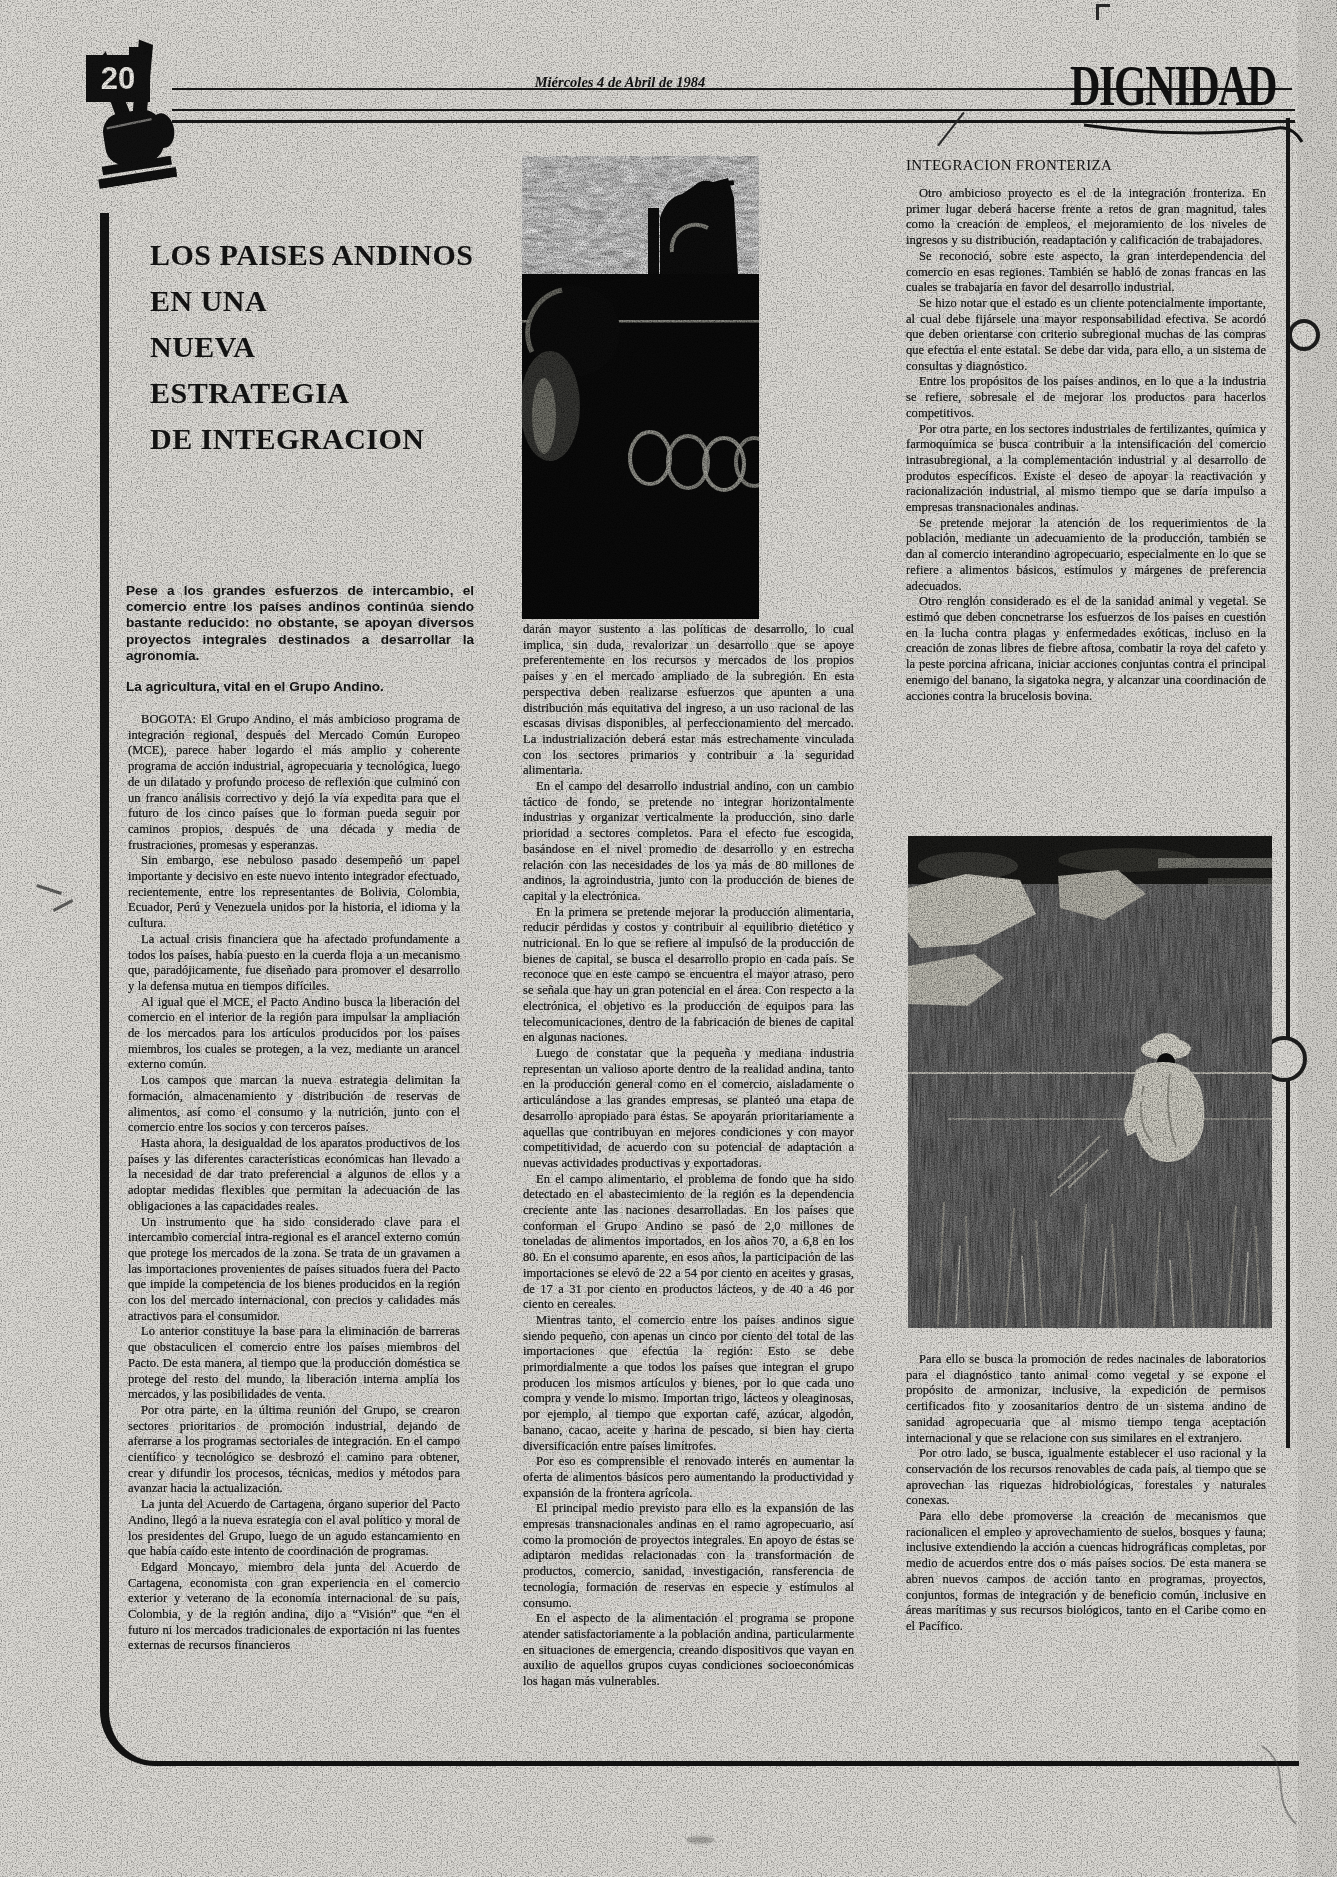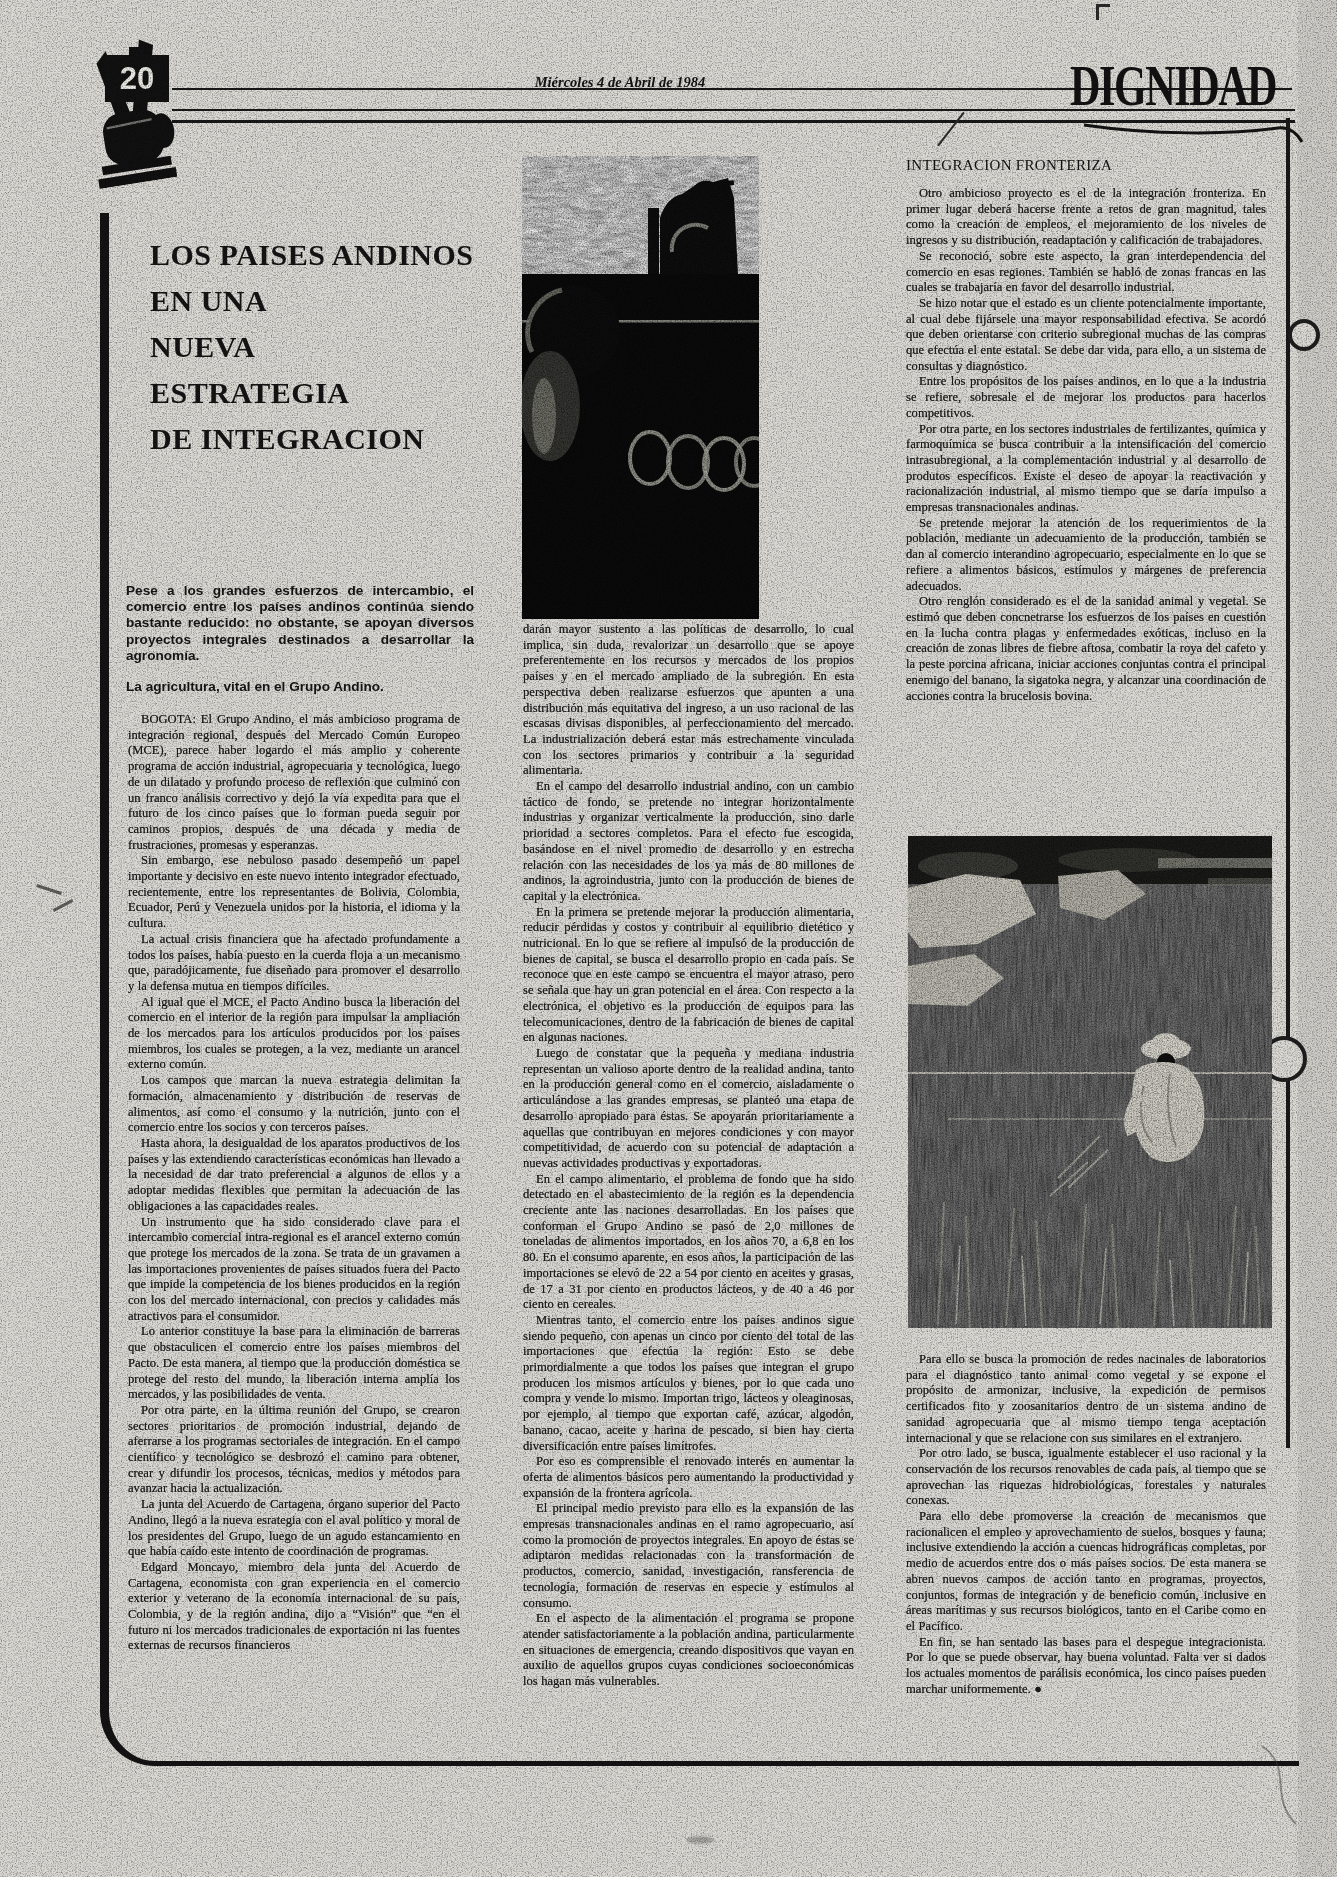--- a/index.html
+++ b/index.html
@@ -3,21 +3,21 @@
 <meta charset="utf-8">
 <style>
   html,body{margin:0;padding:0;background:#b8b6b1;}
   .page{position:relative;width:1337px;height:1877px;background:#dbd9d4;overflow:hidden;
         font-family:"Liberation Serif",serif;color:#1d1d1d;}
   .abs{position:absolute;}
   p{margin:0;padding:0;}
 
   
   .rule{position:absolute;background:#191919;}
-  .numbox{position:absolute;left:105px;top:55px;width:64px;height:47px;background:#121212;
+  .numbox{position:absolute;left:86px;top:55px;width:64px;height:47px;background:#121212;
           display:flex;align-items:center;justify-content:center;}
   .numbox span{color:#e9e7e2;font-family:"Liberation Sans",sans-serif;font-weight:bold;font-size:31px;}
   .numtab{position:absolute;left:129px;top:47px;width:14px;height:9px;background:#121212;}
   .edition-date{position:absolute;left:470px;top:74px;width:300px;text-align:center;
           font-style:italic;font-weight:bold;font-size:14.5px;color:#141414;}
   .masthead{position:absolute;left:1070px;top:53px;width:240px;font-weight:bold;font-size:57px;
           letter-spacing:-2px;color:#131313;transform:scaleX(.74);transform-origin:left top;
           font-family:"Liberation Serif",serif;}
 
   
@@ -121,21 +121,21 @@
     <p>Pese a los grandes esfuerzos de intercambio, el comercio entre los países andinos continúa siendo bastante reducido: no obstante, se apoyan diversos proyectos integrales destinados a desarrollar la agronomía.</p>
     <p class="sub">La agricultura, vital en el Grupo Andino.</p>
   </div>
 
   <div class="bodycol col-left">
       <p>BOGOTA: El Grupo Andino, el más ambicioso programa de integración regional, después del Mercado Común Europeo (MCE), parece haber logardo el más amplio y coherente programa de acción industrial, agropecuaria y tecnológica, luego de un dilatado y profundo proceso de reflexión que culminó con un franco análisis correctivo y dejó la vía expedita para que el futuro de los cinco países que lo forman pueda seguir por caminos propios, después de una década y media de frustraciones, promesas y esperanzas.</p>
       <p>Sin embargo, ese nebuloso pasado desempeñó un papel importante y decisivo en este nuevo intento integrador efectuado, recientemente, entre los representantes de Bolivia, Colombia, Ecuador, Perú y Venezuela unidos por la historia, el idioma y la cultura.</p>
       <p>La actual crisis financiera que ha afectado profundamente a todos los países, había puesto en la cuerda floja a un mecanismo que, paradójicamente, fue diseñado para promover el desarrollo y la defensa mutua en tiempos difíciles.</p>
       <p>Al igual que el MCE, el Pacto Andino busca la liberación del comercio en el interior de la región para impulsar la ampliación de los mercados para los artículos producidos por los países miembros, los cuales se protegen, a la vez, mediante un arancel externo común.</p>
       <p>Los campos que marcan la nueva estrategia delimitan la formación, almacenamiento y distribución de reservas de alimentos, así como el consumo y la nutrición, junto con el comercio entre los socios y con terceros países.</p>
-      <p>Hasta ahora, la desigualdad de los aparatos productivos de los países y las extendiendo características económicas han llevado a la necesidad de dar trato preferencial a algunos de ellos y a adoptar medidas flexibles que permitan la adecuación de las obligaciones a las capacidades reales.</p>
+      <p>Hasta ahora, la desigualdad de los aparatos productivos de los países y las diferentes características económicas han llevado a la necesidad de dar trato preferencial a algunos de ellos y a adoptar medidas flexibles que permitan la adecuación de las obligaciones a las capacidades reales.</p>
       <p>Un instrumento que ha sido considerado clave para el intercambio comercial intra-regional es el arancel externo común que protege los mercados de la zona. Se trata de un gravamen a las importaciones provenientes de países situados fuera del Pacto que impide la competencia de los bienes producidos en la región con los del mercado internacional, con precios y calidades más atractivos para el consumidor.</p>
       <p>Lo anterior constituye la base para la eliminación de barreras que obstaculicen el comercio entre los países miembros del Pacto. De esta manera, al tiempo que la producción doméstica se protege del resto del mundo, la liberación interna amplía los mercados, y las posibilidades de venta.</p>
       <p>Por otra parte, en la última reunión del Grupo, se crearon sectores prioritarios de promoción industrial, dejando de aferrarse a los programas sectoriales de integración. En el campo científico y tecnológico se desbrozó el camino para obtener, crear y difundir los procesos, técnicas, medios y métodos para avanzar hacia la actualización.</p>
       <p>La junta del Acuerdo de Cartagena, órgano superior del Pacto Andino, llegó a la nueva esrategia con el aval político y moral de los presidentes del Grupo, luego de un agudo estancamiento en que había caído este intento de coordinación de programas.</p>
       <p>Edgard Moncayo, miembro dela junta del Acuerdo de Cartagena, economista con gran experiencia en el comercio exterior y veterano de la economía internacional de su país, Colombia, y de la región andina, dijo a “Visión” que “en el futuro ni los mercados tradicionales de exportación ni las fuentes externas de recursos financieros</p>
     </div>
 
   <svg class="ph ph-tractor" width="237" height="463" viewBox="0 0 237 463">
     <defs>
       <filter id="skyf" x="0" y="0" width="100%" height="100%">
@@ -251,21 +251,20 @@
         <line x1="266" y1="490" x2="262" y2="424"></line>
       <line x1="336" y1="488" x2="340" y2="416"></line>
     </g>
     <rect width="364" height="492" filter="url(#gF)" opacity=".4"></rect>
   </svg>
 
   <div class="bodycol col-right-bot">
       <p>Para ello se busca la promoción de redes nacinales de laboratorios para el diagnóstico tanto animal como vegetal y se expone el propósito de armonizar, inclusive, la expedición de permisos certificados fito y zoosanitarios dentro de un sistema andino de sanidad agropecuaria que al mismo tiempo tenga aceptación internacional y que se relacione con sus similares en el extranjero.</p>
       <p>Por otro lado, se busca, igualmente establecer el uso racional y la conservación de los recursos renovables de cada país, al tiempo que se aprovechan las riquezas hidrobiológicas, forestales y naturales conexas.</p>
       <p>Para ello debe promoverse la creación de mecanismos que racionalicen el empleo y aprovechamiento de suelos, bosques y fauna; inclusive extendiendo la acción a cuencas hidrográficas completas, por medio de acuerdos entre dos o más países socios. De esta manera se abren nuevos campos de acción tanto en programas, proyectos, conjuntos, formas de integración y de beneficio común, inclusive en áreas marítimas y sus recursos biológicos, tanto en el Caribe como en el Pacífico.</p>
-      <p>En fin, se han sentado las bases para el despegue integracionista. Por lo que se puede observar, hay buena voluntad. Falta ver si dados los actuales momentos de parálisis económica, los cinco países pueden marchar uniformemente. ●</p>
     </div>
 
   <svg class="noise" width="1337" height="1877">
     <filter id="paper">
         <feTurbulence type="fractalNoise" baseFrequency="0.8" numOctaves="2" seed="11"></feTurbulence>
       <feColorMatrix type="matrix" values="0 0 0 0 0  0 0 0 0 0  0 0 0 0 0  1.05 1.05 1.05 0 -1.45"></feColorMatrix>
       </filter>
     <rect width="1337" height="1877" filter="url(#paper)"></rect>
   </svg>
 

